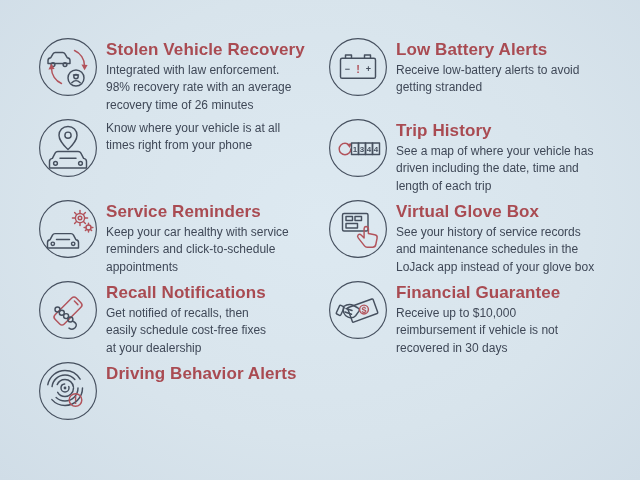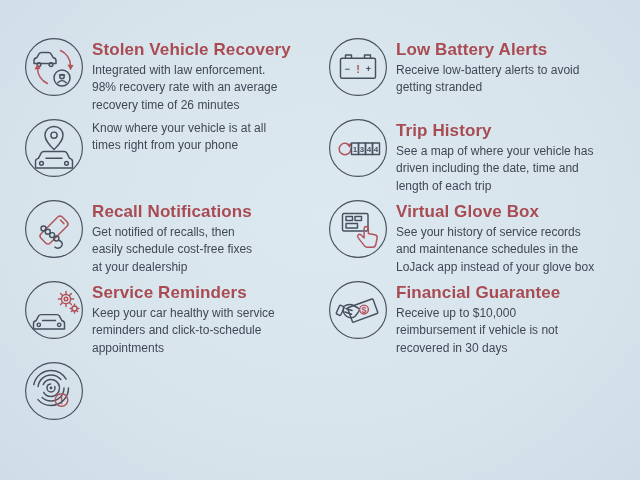--- a/index.html
+++ b/index.html
@@ -6,21 +6,21 @@
     --bg:#d8e4ec; --title:#a94b52; --text:#3f4857; --icon:#46505f; --accent:#b2535b;
   }
   *{margin:0;padding:0;box-sizing:border-box;}
   html,body{width:640px;height:480px;overflow:hidden;}
   body{
     font-family:"Liberation Sans",sans-serif;
     background:radial-gradient(ellipse at 50% 45%, #dde9f1 0%, var(--bg) 60%, #d0dde7 100%);
     position:relative;
   }
   .col{position:absolute;top:36px;}
-  .col-left{left:24px;width:300px;}
+  .col-left{left:38px;width:300px;}
   .col-right{left:328px;width:312px;}
   .feature{display:flex;align-items:flex-start;height:81px;}
   .ficon{flex:0 0 60px;width:60px;height:60px;margin-top:1px;}
   .ficon svg{width:60px;height:60px;display:block;}
   .ftext{padding-top:3px;padding-left:8px;}
   .ftitle{font-size:17px;font-weight:700;color:var(--title);line-height:21px;margin-bottom:2px;letter-spacing:.1px;}
   .fdesc{font-size:12px;color:var(--text);line-height:17.3px;white-space:pre-line;}
   .col-left .fdesc{width:242px;}
   .col-right .fdesc{width:258px;}
   
@@ -80,43 +80,20 @@
     <div class="ftext">
       <div class="fdesc">Know where your vehicle is at all
 times right from your phone</div>
     </div>
   </div>
 
   <div class="feature">
     <span class="ficon">
       <svg viewBox="0 0 60 60">
         <circle class="ring" cx="30" cy="30" r="28.4"></circle>
-        <g transform="rotate(45 30 31)">
-          <rect class="r" x="23.5" y="16" width="13" height="30" rx="3.2"></rect>
-          <path class="r" d="M27.5 19.5 h5"></path>
-        </g>
-        <circle class="s" cx="19.5" cy="29.5" r="2.5"></circle>
-        <circle class="s" cx="23.8" cy="32.8" r="2.5"></circle>
-        <circle class="s" cx="28.1" cy="36.1" r="2.5"></circle>
-        <circle class="s" cx="32.4" cy="39.4" r="2.5"></circle>
-        <path class="s" d="M35.5 41.5 q4.5 2.5 1.8 6 q-2.8 3.2-6.3 0.6"></path>
-      </svg>
-    </span>
-    <div class="ftext">
-      <div class="ftitle">Recall Notifications</div>
-      <div class="fdesc">Get notified of recalls, then
-easily schedule cost-free fixes
-at your dealership</div>
-    </div>
-  </div>
-
-  <div class="feature">
-    <span class="ficon">
-      <svg viewBox="0 0 60 60">
-        <circle class="ring" cx="30" cy="30" r="28.4"></circle>
         <circle class="r" cx="42" cy="19" r="4.6"></circle>
         <circle class="r" cx="42" cy="19" r="1.8"></circle>
         <g class="r">
           <path d="M47 19 h2.6"></path>
             <path d="M45.5 22.5 l1.9 1.9"></path>
             <path d="M42 24 v2.6"></path>
           <path d="M38.5 22.5 l-1.9 1.9"></path>
             <path d="M37 19 h-2.6"></path>
             <path d="M38.5 15.5 l-1.9 -1.9"></path>
           <path d="M42 14 v-2.6"></path>
@@ -142,30 +119,54 @@
       <div class="fdesc">Keep your car healthy with service
 reminders and click-to-schedule
 appointments</div>
     </div>
   </div>
 
   <div class="feature">
     <span class="ficon">
       <svg viewBox="0 0 60 60">
         <circle class="ring" cx="30" cy="30" r="28.4"></circle>
+        <g transform="rotate(45 30 31)">
+          <rect class="r" x="23.5" y="16" width="13" height="30" rx="3.2"></rect>
+          <path class="r" d="M27.5 19.5 h5"></path>
+        </g>
+        <circle class="s" cx="19.5" cy="29.5" r="2.5"></circle>
+        <circle class="s" cx="23.8" cy="32.8" r="2.5"></circle>
+        <circle class="s" cx="28.1" cy="36.1" r="2.5"></circle>
+        <circle class="s" cx="32.4" cy="39.4" r="2.5"></circle>
+        <path class="s" d="M35.5 41.5 q4.5 2.5 1.8 6 q-2.8 3.2-6.3 0.6"></path>
+      </svg>
+    </span>
+    <div class="ftext">
+      <div class="ftitle">Recall Notifications</div>
+      <div class="fdesc">Get notified of recalls, then
+easily schedule cost-free fixes
+at your dealership</div>
+    </div>
+  </div>
+
+  <div class="feature">
+    <span class="ficon">
+      <svg viewBox="0 0 60 60">
+        <circle class="ring" cx="30" cy="30" r="28.4"></circle>
         <circle class="s" cx="27" cy="27" r="4" stroke-dasharray="18 5"></circle>
         <circle class="s" cx="27" cy="27" r="8.5" stroke-dasharray="22 8"></circle>
         <circle class="s" cx="27" cy="27" r="13" stroke-dasharray="30 12"></circle>
         <circle class="s" cx="27" cy="27" r="17.5" stroke-dasharray="42 16"></circle>
         <circle class="sf" cx="27" cy="27" r="1.4"></circle>
         <circle class="r" cx="37.5" cy="39" r="6.3" fill="#d8e4ec"></circle>
         <text class="trBig" x="37.5" y="42.8">!</text>
       </svg>
     </span>
     <div class="ftext">
+      <div class="ftitle">Driving Behavior Alerts</div>
     </div>
   </div>
 
 </div>
 
 <div class="col col-right">
 
   <div class="feature">
     <span class="ficon">
       <svg viewBox="0 0 60 60">

